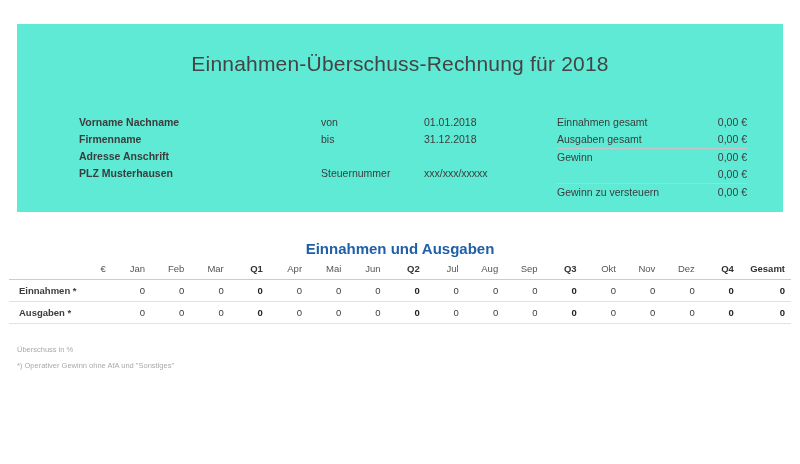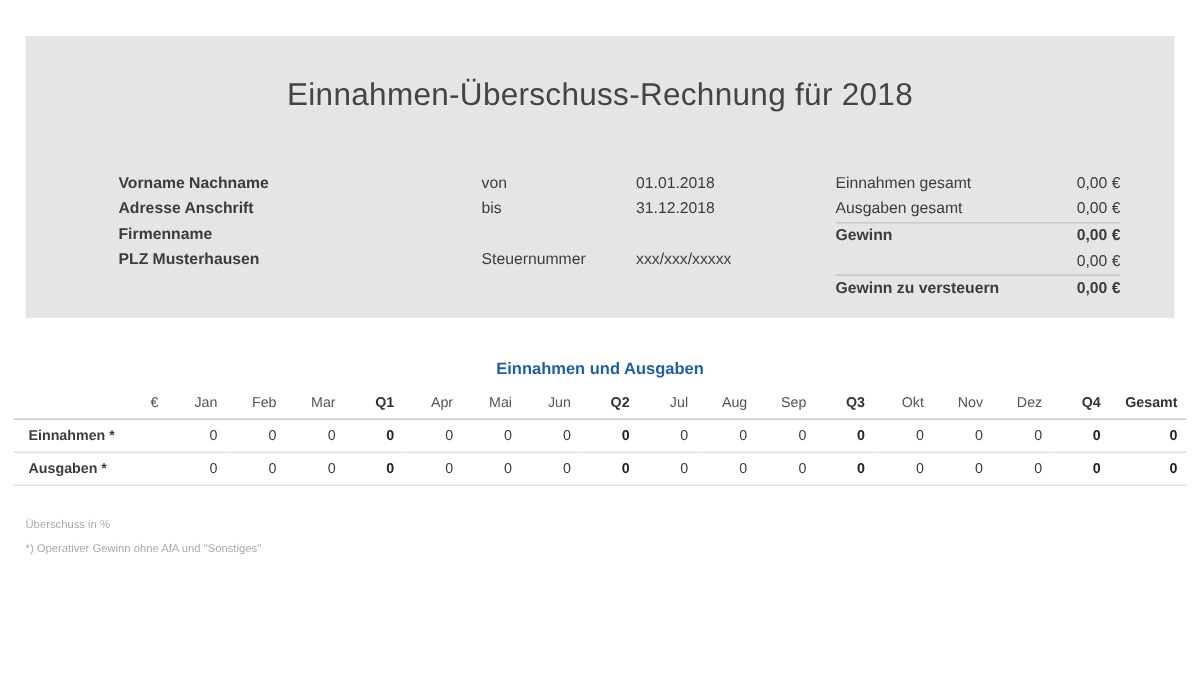--- a/index.html
+++ b/index.html
@@ -20,21 +20,21 @@
     height: 464px;
   }
 
   
   .header-panel {
     position: absolute;
     left: 17px;
     top: 24px;
     width: 766px;
     height: 188px;
-    background: #e5e5e5;
+    background: #5eead4;
     box-sizing: border-box;
   }
   .doc-title {
     position: absolute;
     left: 0;
     top: 28px;
     width: 766px;
     text-align: center;
     font-size: 21px;
     font-weight: 400;
@@ -102,34 +102,34 @@
   .sum-row .lbl {
     display: inline-block;
   }
   .sum-row .val {
     position: absolute;
     right: 0;
     top: 0;
     text-align: right;
   }
   .sum-row.bold .lbl, .sum-row.bold .val {
-    font-weight: bold;
+    font-weight: normal;
   }
   .sum-row.rule-top {
     border-top: 1px solid #c8c8c8;
   }
 
   
   .table-title {
     position: absolute;
     left: 0;
     top: 240px;
     width: 800px;
     text-align: center;
-    font-size: 11px;
+    font-size: 15px;
     font-weight: bold;
     color: #1f5fa8;
   }
 
   table.grid {
     position: absolute;
     left: 9px;
     top: 258px;
     width: 782px;
     border-collapse: collapse;
@@ -188,22 +188,22 @@
 
 <div class="page">
 
   <div class="header-panel">
     <div class="doc-title">Einnahmen-Überschuss-Rechnung für 2018</div>
 
     <div class="meta">
 
       <div class="col-owner">
         <div class="line">Vorname Nachname</div>
+        <div class="line">Firmenname</div>
         <div class="line">Adresse Anschrift</div>
-        <div class="line">Firmenname</div>
         <div class="line">PLZ Musterhausen</div>
       </div>
 
       <div class="col-dates">
         <div class="row">
           <span class="lbl">von</span><span class="val">01.01.2018</span>
         </div>
         <div class="row">
           <span class="lbl">bis</span><span class="val">31.12.2018</span>
         </div>

